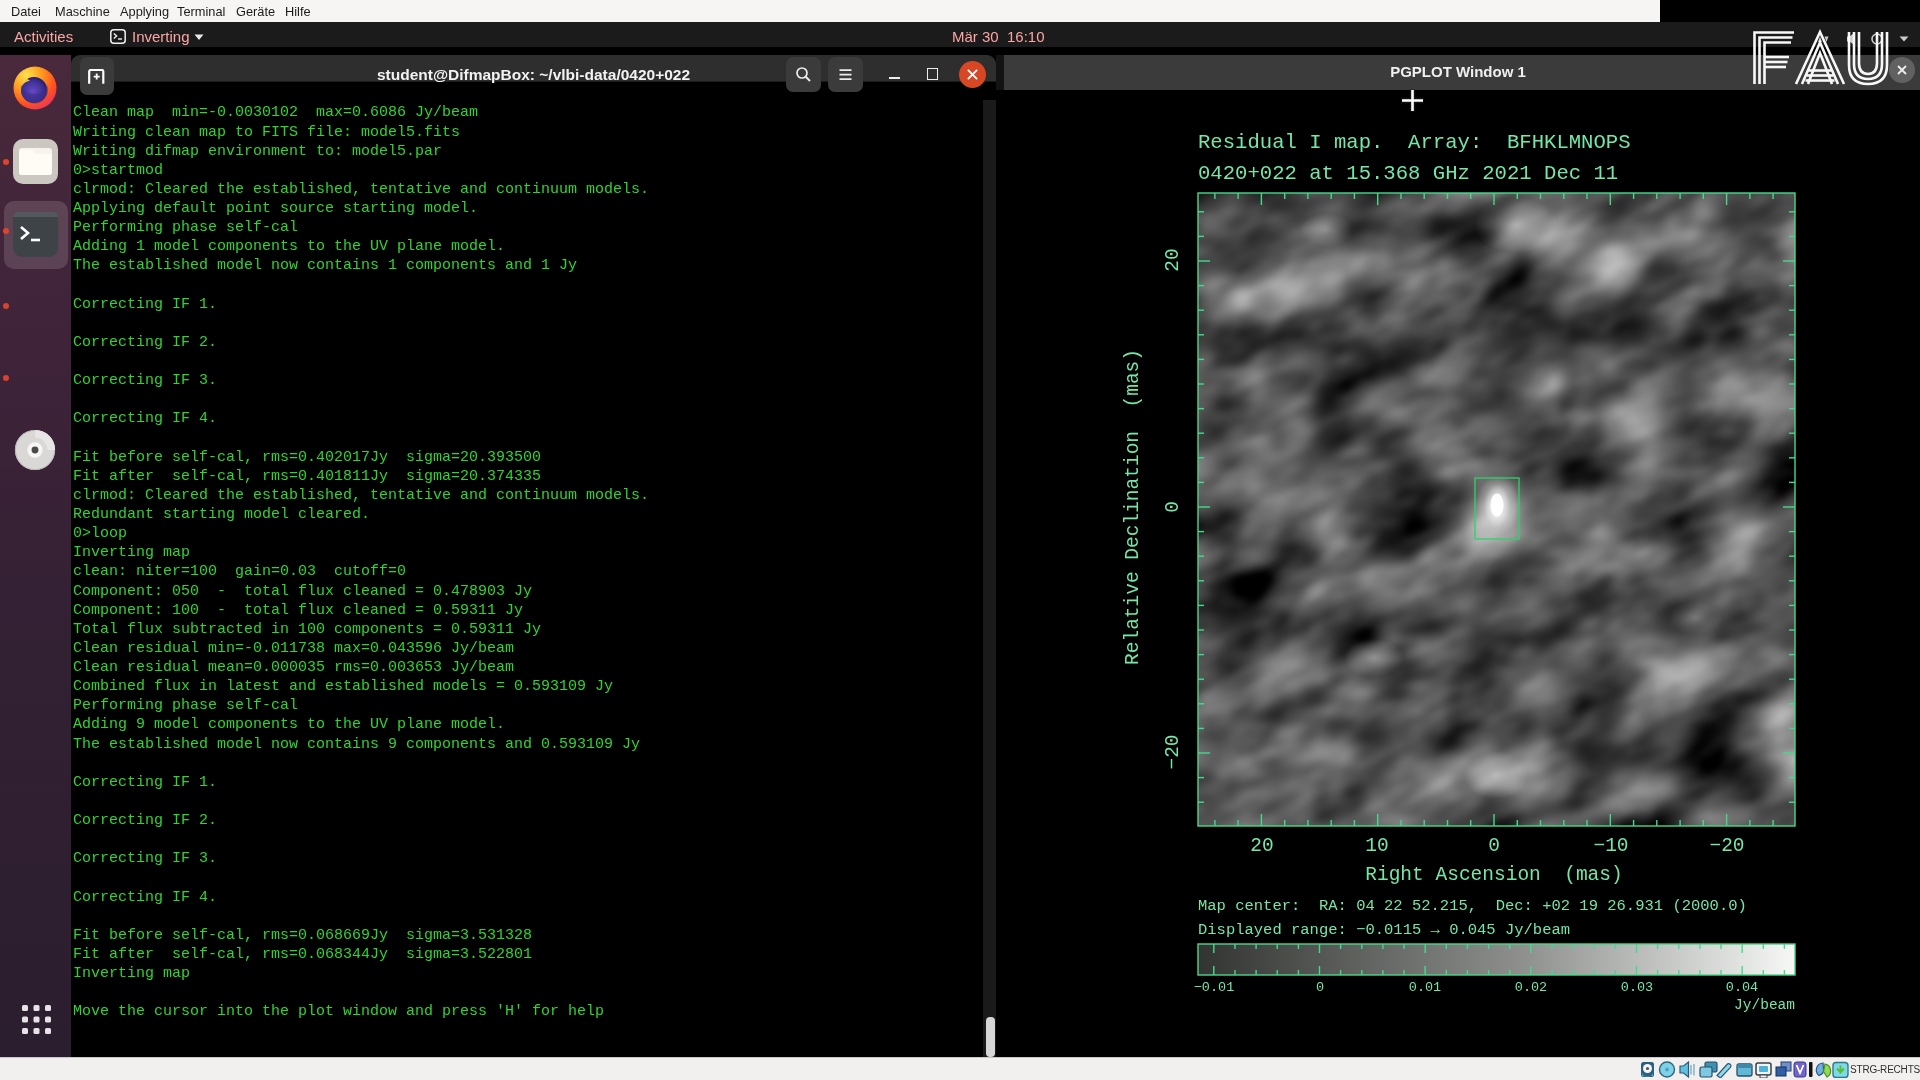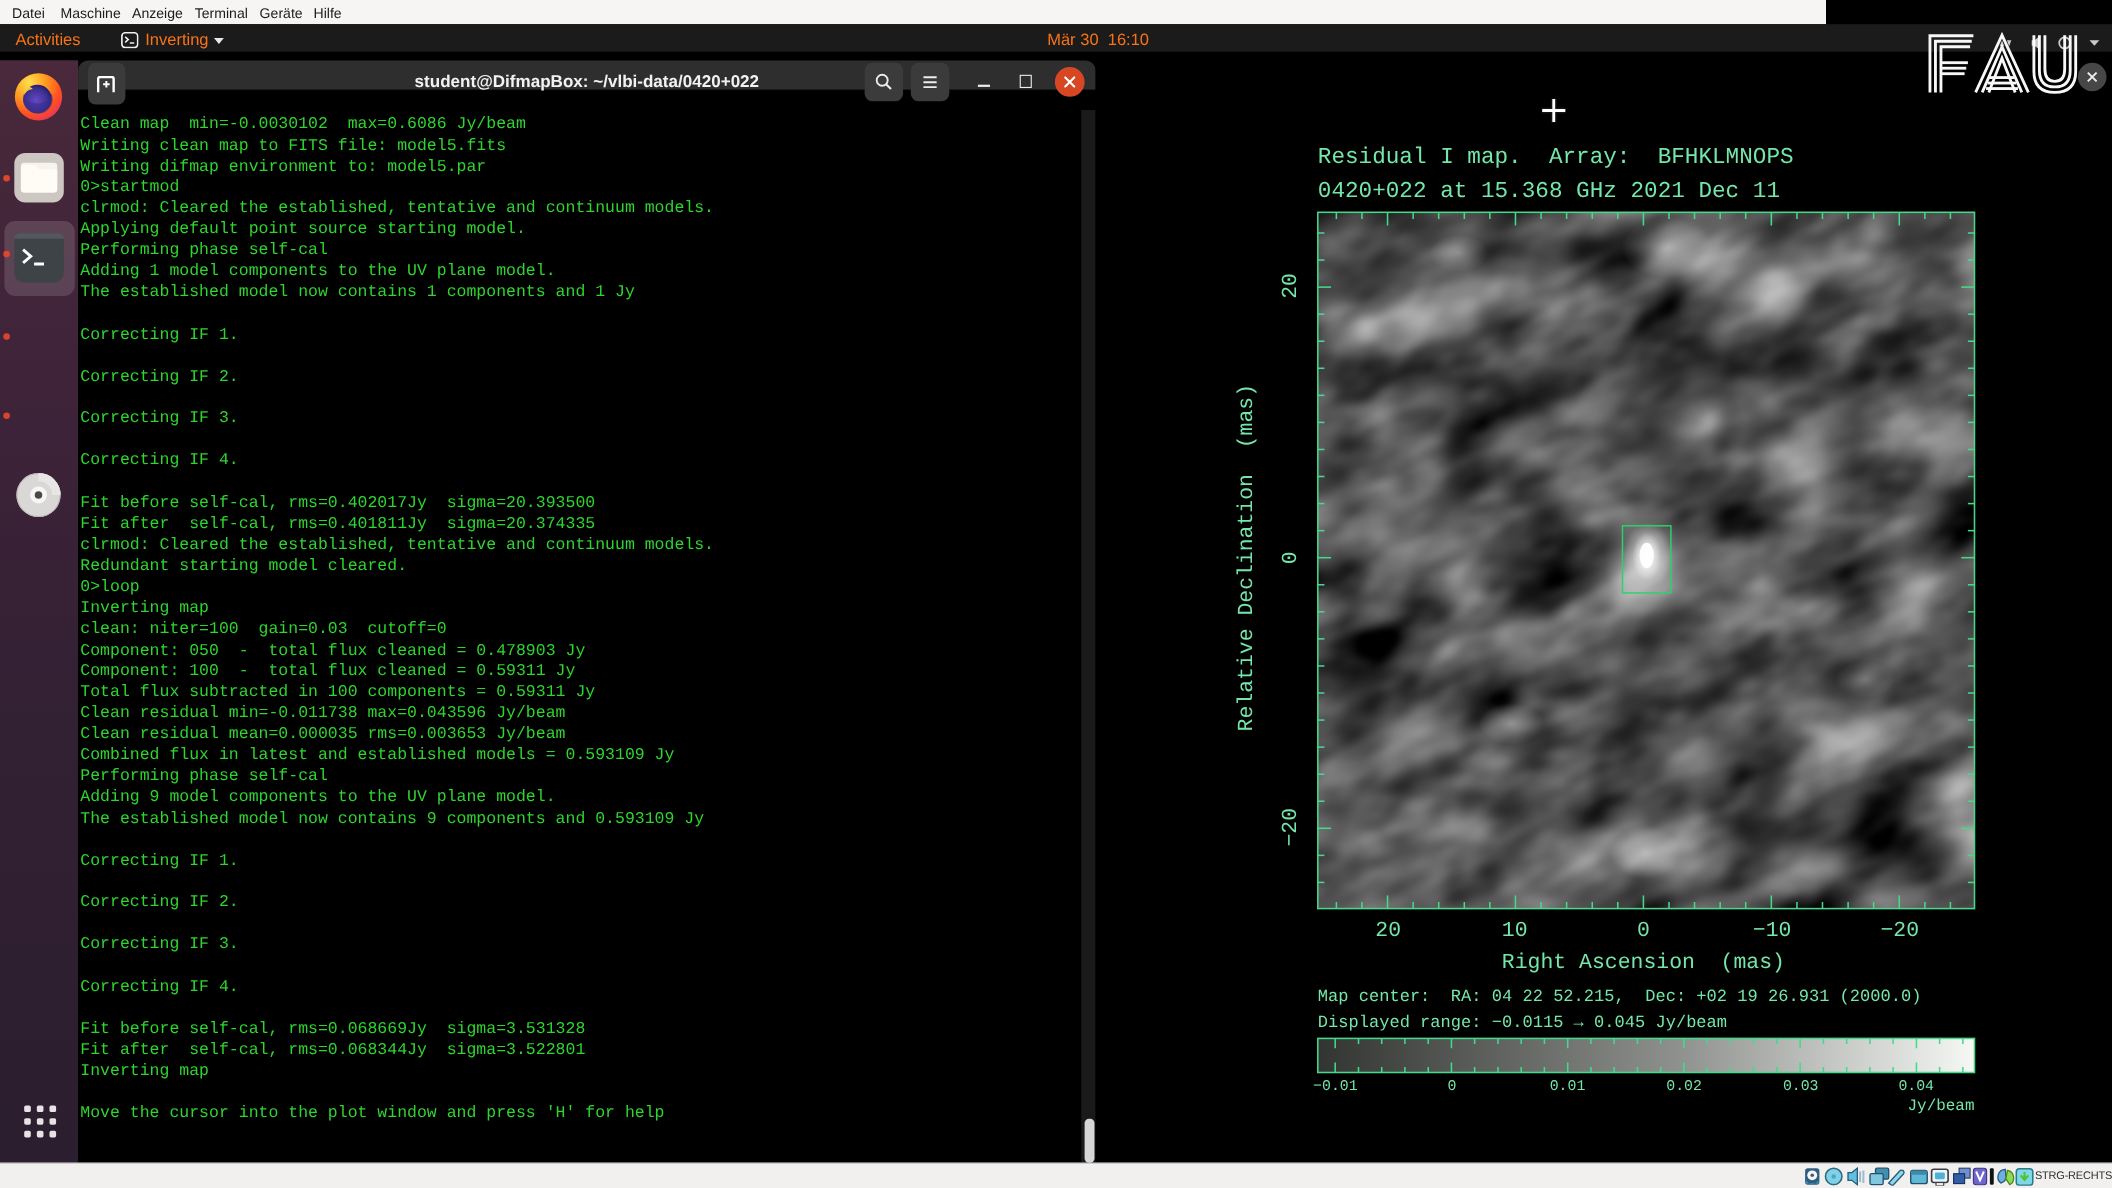--- a/index.html
+++ b/index.html
@@ -1,37 +1,37 @@
 <!DOCTYPE html>
 <html><head>
 <meta charset="utf-8">
 <style>
   * { margin:0; padding:0; box-sizing:border-box; }
   html,body { width:1920px; height:1080px; overflow:hidden; background:#000; font-family:"Liberation Sans", sans-serif; }
   .abs { position:absolute; }
   #vboxbar { position:absolute; left:0; top:0; width:1660px; height:22px; background:#f6f5f3; }
   #vboxbar span { position:absolute; top:3.5px; font-size:12.8px; color:#1b1b1b; }
-  #gnomebar { position:absolute; left:0; top:22px; width:1920px; height:25px; background:#1b1b1b; color:#f97316; }
+  #gnomebar { position:absolute; left:0; top:22px; width:1920px; height:25px; background:#1b1b1b; color:#fca5a5; }
   #dock { position:absolute; left:0; top:55px; width:71px; height:1002px;
      background:linear-gradient(180deg,#49293b 0%,#3e2339 30%,#322033 60%,#2b1e2e 100%), linear-gradient(180deg,#44283a,#271b2b); }
   #term { position:absolute; left:71px; top:55px; width:925px; height:1002px; background:#000; border-radius:9px 9px 0 0; }
   #termhead { position:absolute; left:0; top:0; width:925px; height:27px; background:#2e2e2e; border-radius:9px 9px 0 0; border-bottom:1px solid #1c1c1c;}
   #termtext { position:absolute; left:2px; top:48.4px; font-family:"Liberation Mono", monospace; font-size:15px; line-height:19.12px; color:#2fd42f; white-space:pre; letter-spacing:0px; }
   #pg { position:absolute; left:996px; top:55px; width:924px; height:1002px; background:#000; }
   #pghead { position:absolute; left:0; top:0; width:924px; height:35px; background:#3b3b3b; }
   #statusbar { position:absolute; left:0; top:1057px; width:1920px; height:23px; background:#f1f0ee; border-top:1px solid #c9c8c6;text-align:center;}
   .btn { position:absolute; background:#3b3b3b; border-radius:7px; }
 </style>
 </head>
 <body>
 
 <div id="vboxbar">
   <span style="left:11px">Datei</span>
   <span style="left:55px">Maschine</span>
-  <span style="left:120px">Anzeige</span>
+  <span style="left:120px">Applying</span>
   <span style="left:177px">Terminal</span>
   <span style="left:236px">Geräte</span>
   <span style="left:285px">Hilfe</span>
 </div>
 
 <div id="gnomebar">
   <span class="abs" style="left:14px; top:6px; font-size:15px;">Activities</span>
   <svg class="abs" style="left:110px; top:7px" width="16" height="15" viewBox="0 0 16 15">
     <rect x="0.8" y="0.8" width="14.4" height="13.4" rx="3" fill="none" stroke="#f1f1f1" stroke-width="1.5"></rect>
     <path d="M3.8 4.5 L6.6 7 L3.8 9.5" fill="none" stroke="#f1f1f1" stroke-width="1.4"></path>
@@ -189,20 +189,24 @@
 Fit before self-cal, rms=0.068669Jy  sigma=3.531328
 Fit after  self-cal, rms=0.068344Jy  sigma=3.522801
 Inverting map
 
 Move the cursor into the plot window and press 'H' for help</pre>
   <div class="abs" style="left:912px; top:45px; width:13px; height:957px; background:#1a1a1a;"></div>
   <div class="abs" style="left:915px; top:962px; width:9px; height:40px; background:#d6d6d6; border-radius:4px;"></div>
 </div>
 
 <div id="pg">
+  <div id="pghead">
+      <div class="abs" style="left:0; top:0; width:8px; height:35px; background:#131313;"></div>
+      <span class="abs" style="left:0; width:924px; text-align:center; top:8px; font-size:15px; font-weight:bold; color:#efefef;">PGPLOT Window 1</span>
+    </div>
   <svg class="abs" style="left:0; top:35px" width="924" height="967" viewBox="0 0 924 967">
     <defs>
       <filter id="nz" x="-5%" y="-5%" width="110%" height="110%" color-interpolation-filters="sRGB">
         <feTurbulence type="fractalNoise" baseFrequency="0.011 0.019" numOctaves="3" seed="8" stitchTiles="stitch"></feTurbulence>
         <feColorMatrix type="matrix" values="0.52 0.52 0.52 0 -0.445  0.52 0.52 0.52 0 -0.445  0.52 0.52 0.52 0 -0.445  0 0 0 0 1"></feColorMatrix>
         <feGaussianBlur stdDeviation="2"></feGaussianBlur>
       </filter>
       <radialGradient id="lb">
           <stop offset="0%" stop-color="#ffffff"></stop>
           <stop offset="100%" stop-color="#ffffff" stop-opacity="0"></stop>

